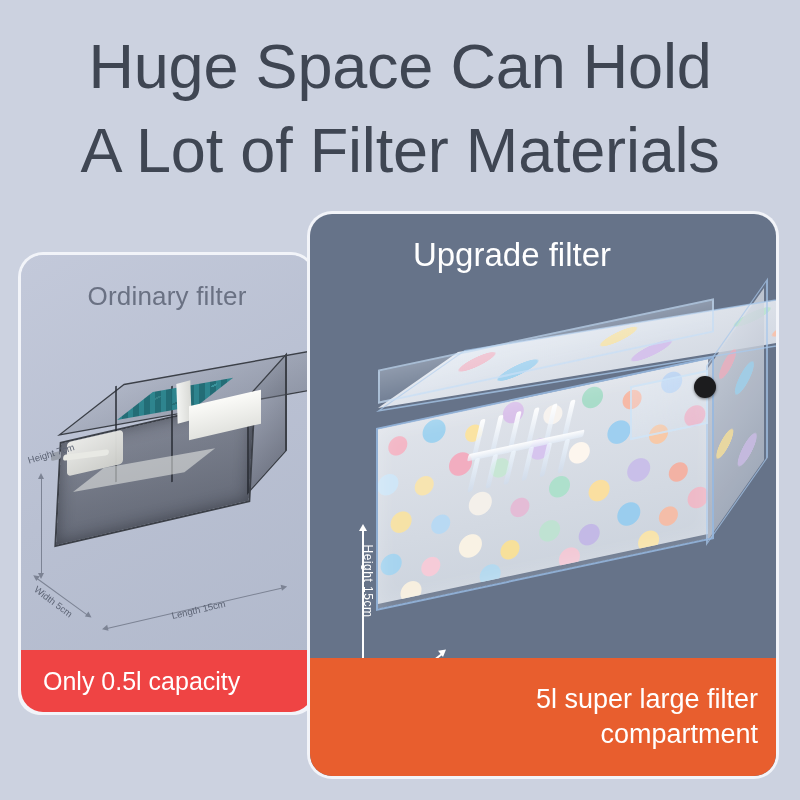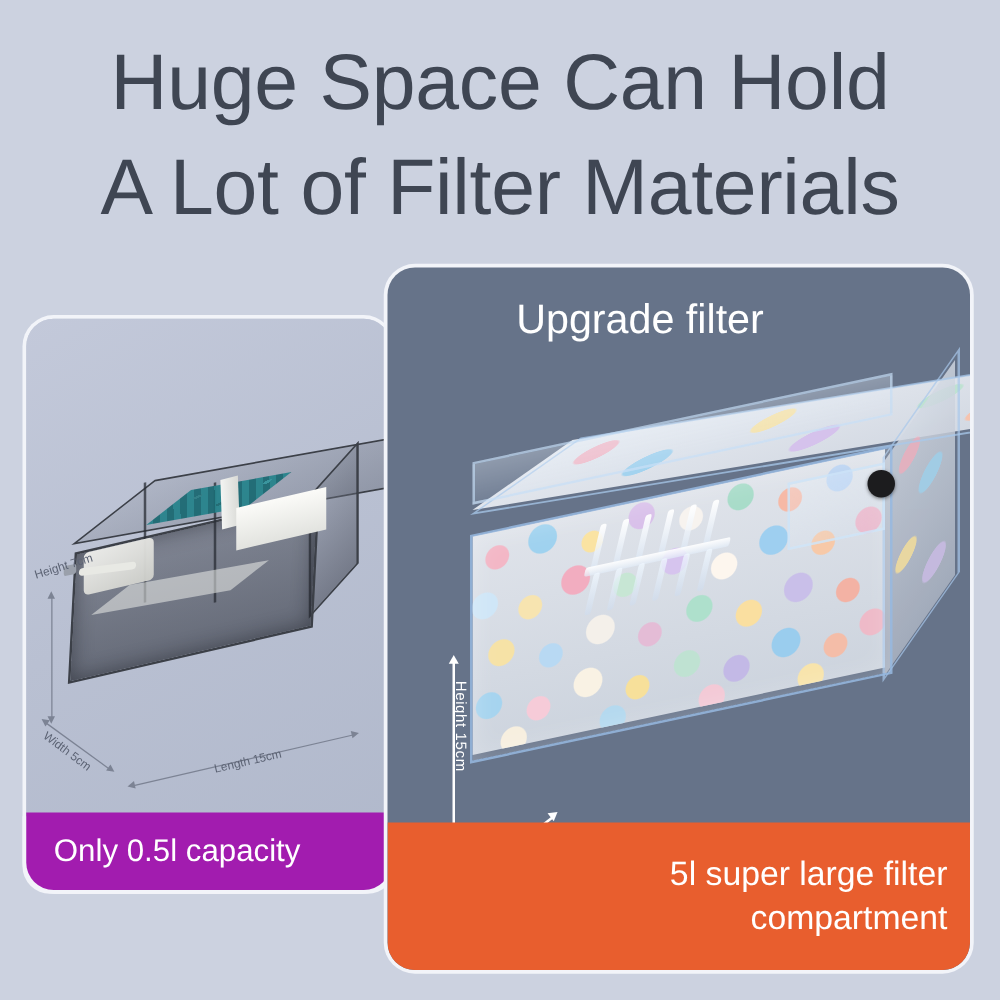--- a/index.html
+++ b/index.html
@@ -193,21 +193,21 @@
   .ord-l-line:after { right: -5px; border-left: 6px solid #7c8394; }
   .lbl-l15 {
     left: 150px; top: 264px;
     transform: rotate(-13deg);
   }
 
   .caption-left {
     position: absolute;
     left: 21px; top: 650px;
     width: 292px; height: 62px;
-    background: #a21caf;
+    background: #ef4444;
     border-radius: 0 0 22px 22px;
     box-shadow: -3px 3px 0 0 #f2f4f9, 3px 3px 0 0 #f2f4f9;
     display: flex; align-items: center;
     box-sizing: border-box;
     padding-left: 22px;
     color: #ffffff;
     font-size: 25px;
   }
 
   
@@ -454,20 +454,21 @@
   }
 </style>
 </head>
 <body>
 
 <div class="headline">Huge Space Can Hold
 A Lot of Filter Materials</div>
 
 <div class="panel-left">
 
+  <div class="panel-left-title">Ordinary filter</div>
 
   <div class="ord-stage">
 
     <div class="ord-top"></div>
     <div class="ord-right"></div>
     <div class="ord-box"></div>
 
     <div class="ord-div d1"></div>
     <div class="ord-div d2"></div>
 

